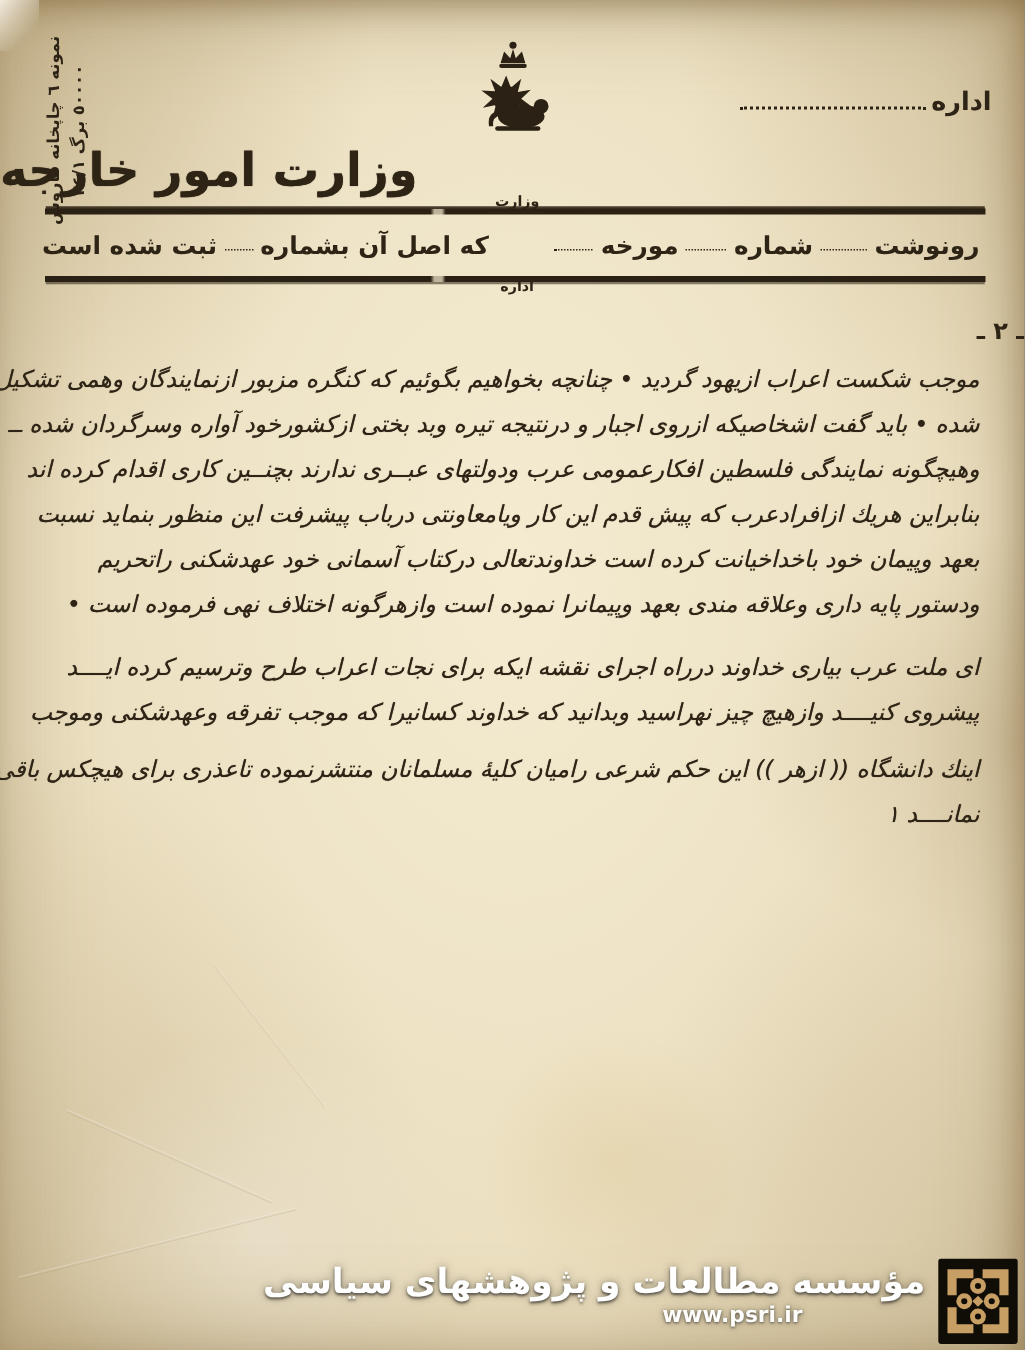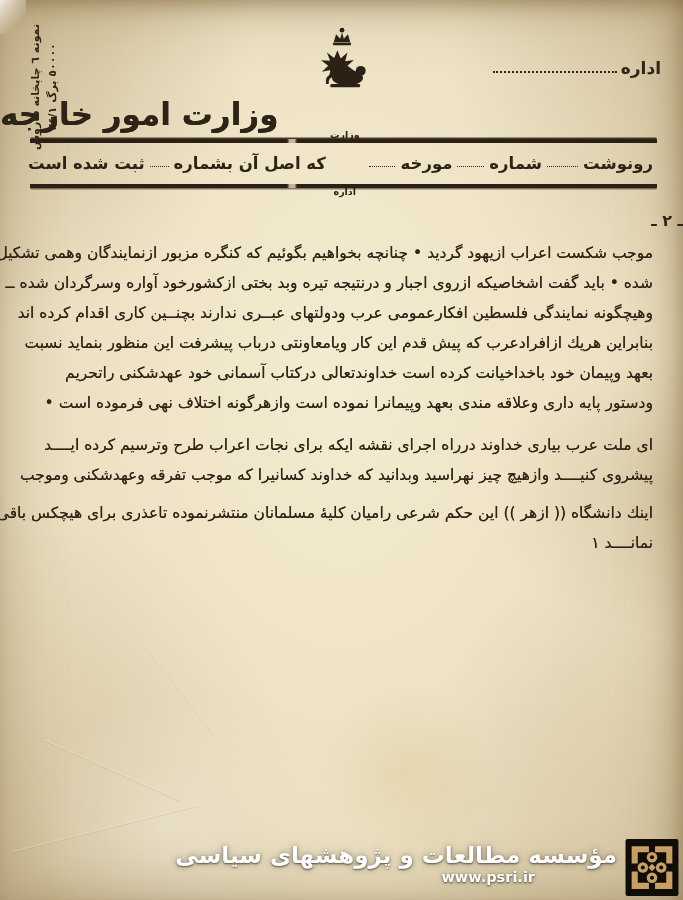--- a/index.html
+++ b/index.html
@@ -64,21 +64,21 @@
   .frac .top{border-bottom:1px solid #2e2416;padding:0 2px;}
   
   .page-number{position:absolute;top:197px;left:0;right:0;text-align:right;font-size:16px;font-weight:bold;direction:rtl;margin-top:14px;}
   
   .body-text{
     position:absolute;top:238px;right:30px;left:22px;
     direction:rtl;text-align:right;
     font-size:15.5px;line-height:30px;
     text-shadow:0 0 .5px rgba(46,36,22,.8);
   }
-  .body-text .line{height:30px;white-space:nowrap;}
+  .body-text .line{height:30px;white-space:nowrap;font-style:italic;}
   .body-text .p2{margin-top:12px;}
   .body-text .p3{margin-top:8px;}
   
   .crease{position:absolute;background:linear-gradient(180deg,rgba(255,255,255,.32),rgba(140,110,60,.18));}
   .crease.c1{left:38px;top:770px;width:150px;height:2px;transform:rotate(24deg);}
   .crease.c2{left:10px;top:828px;width:190px;height:2px;transform:rotate(-14deg);}
   .crease.c3{left:120px;top:690px;width:120px;height:2px;transform:rotate(52deg);opacity:.6;}
   .corner-tear{position:absolute;left:0;top:0;width:26px;height:34px;
     background:linear-gradient(135deg,rgba(252,248,238,.9),rgba(252,248,238,0) 70%);}
   

